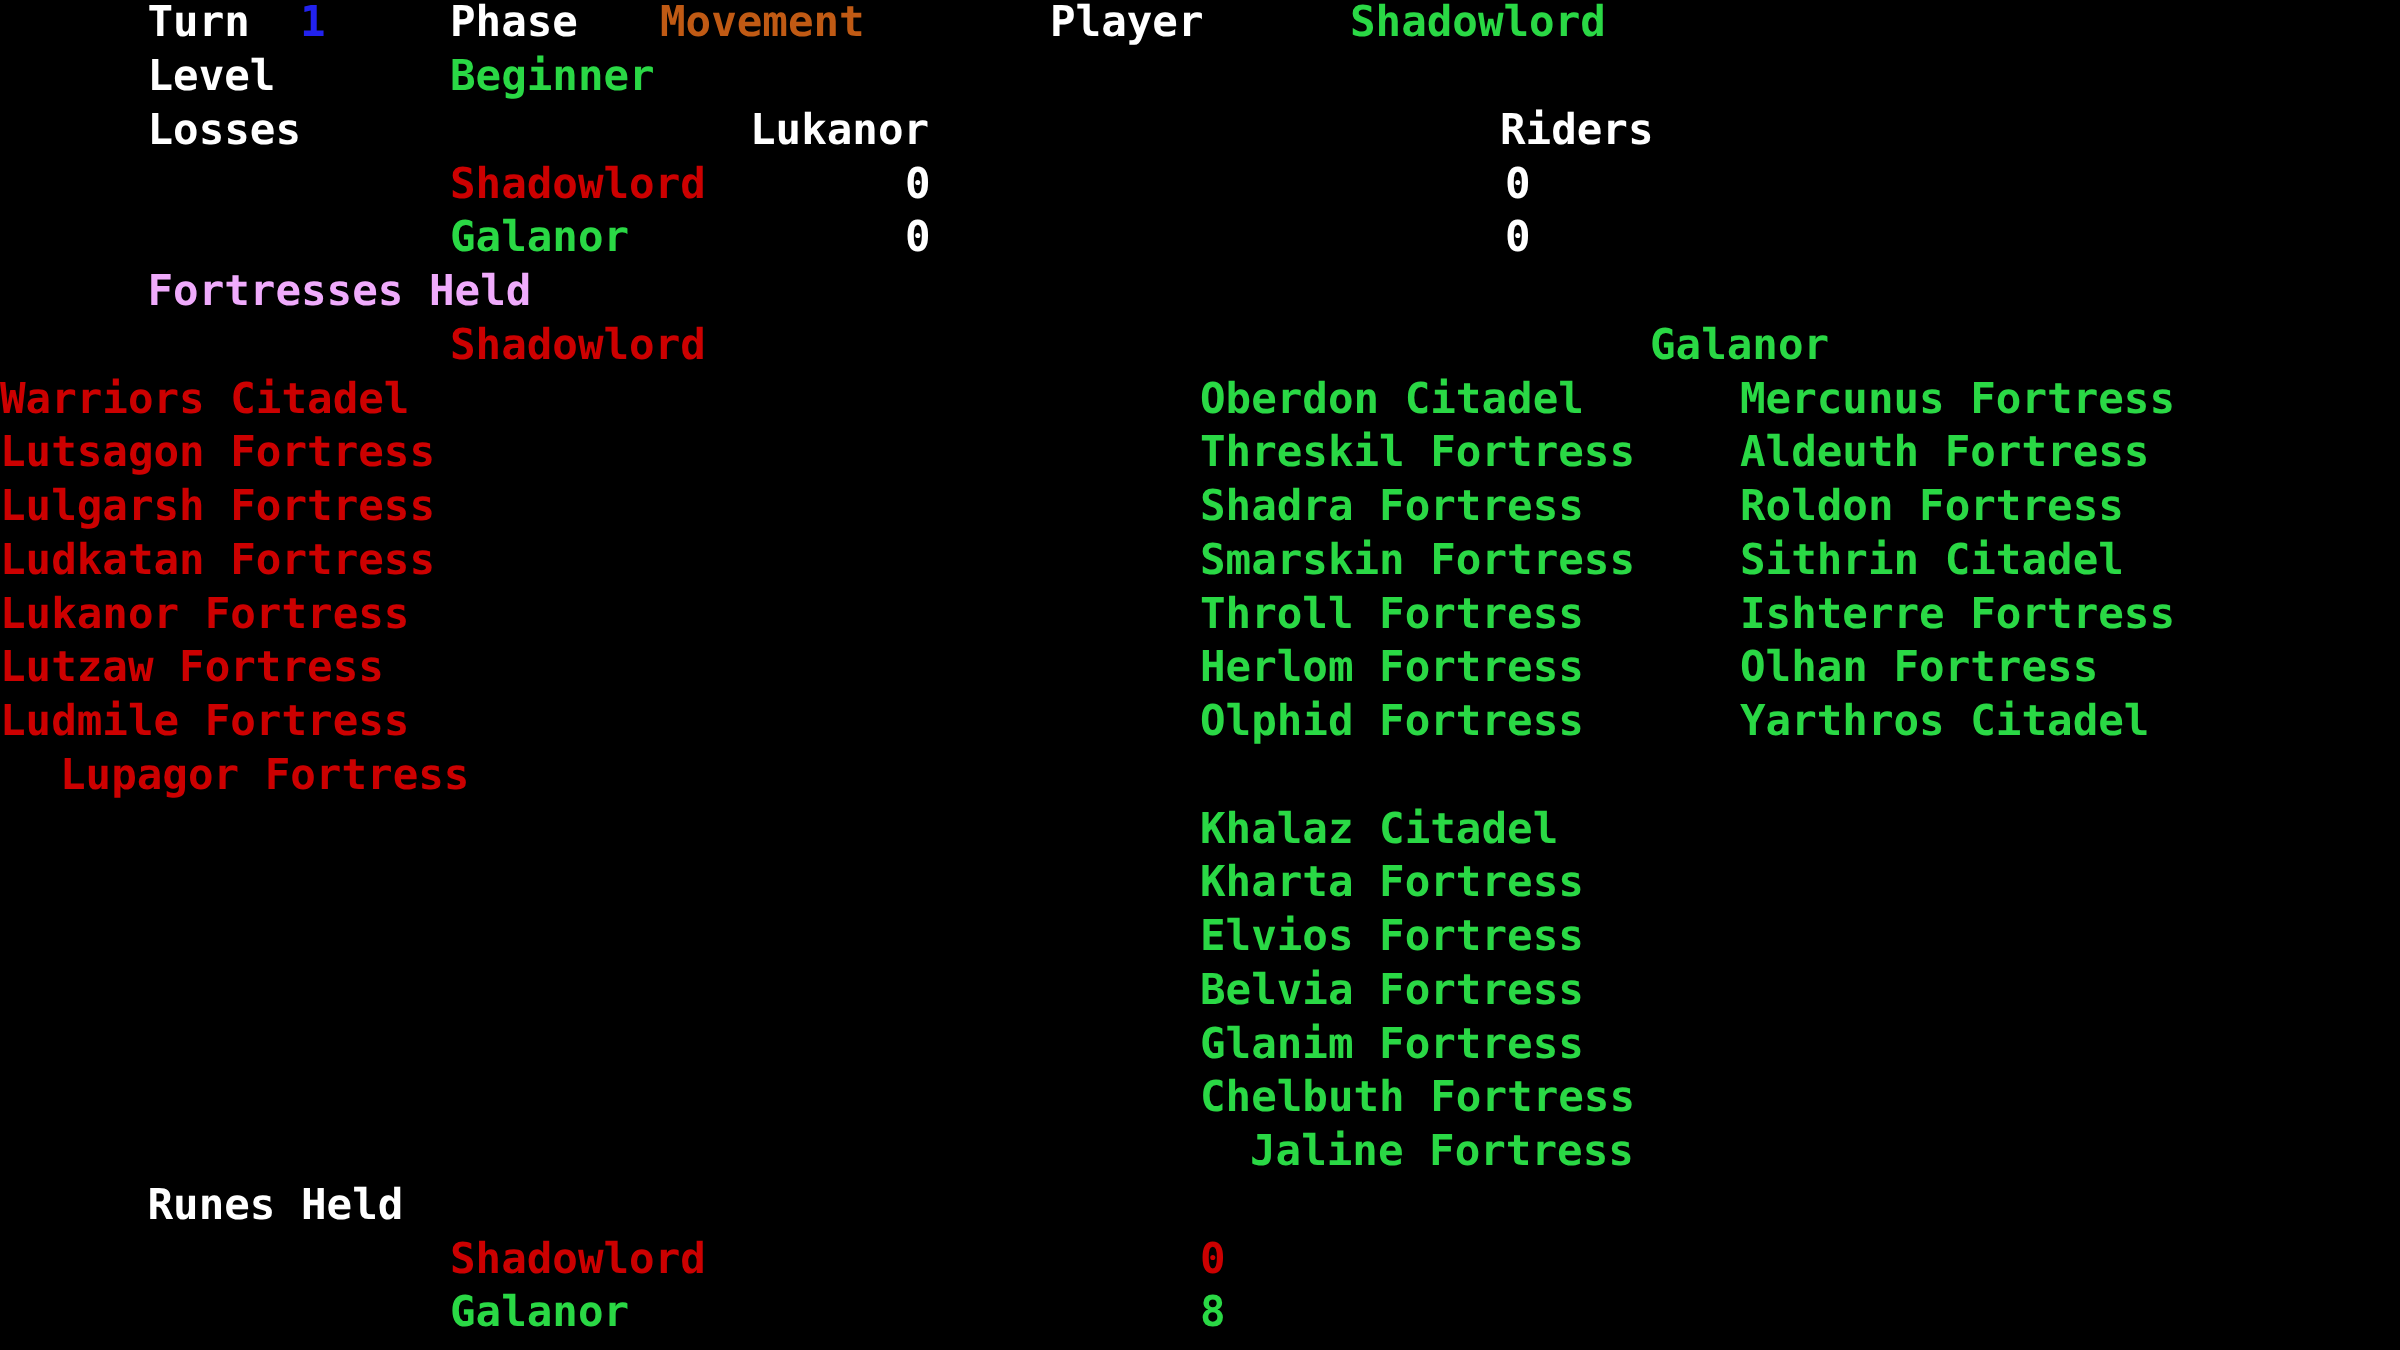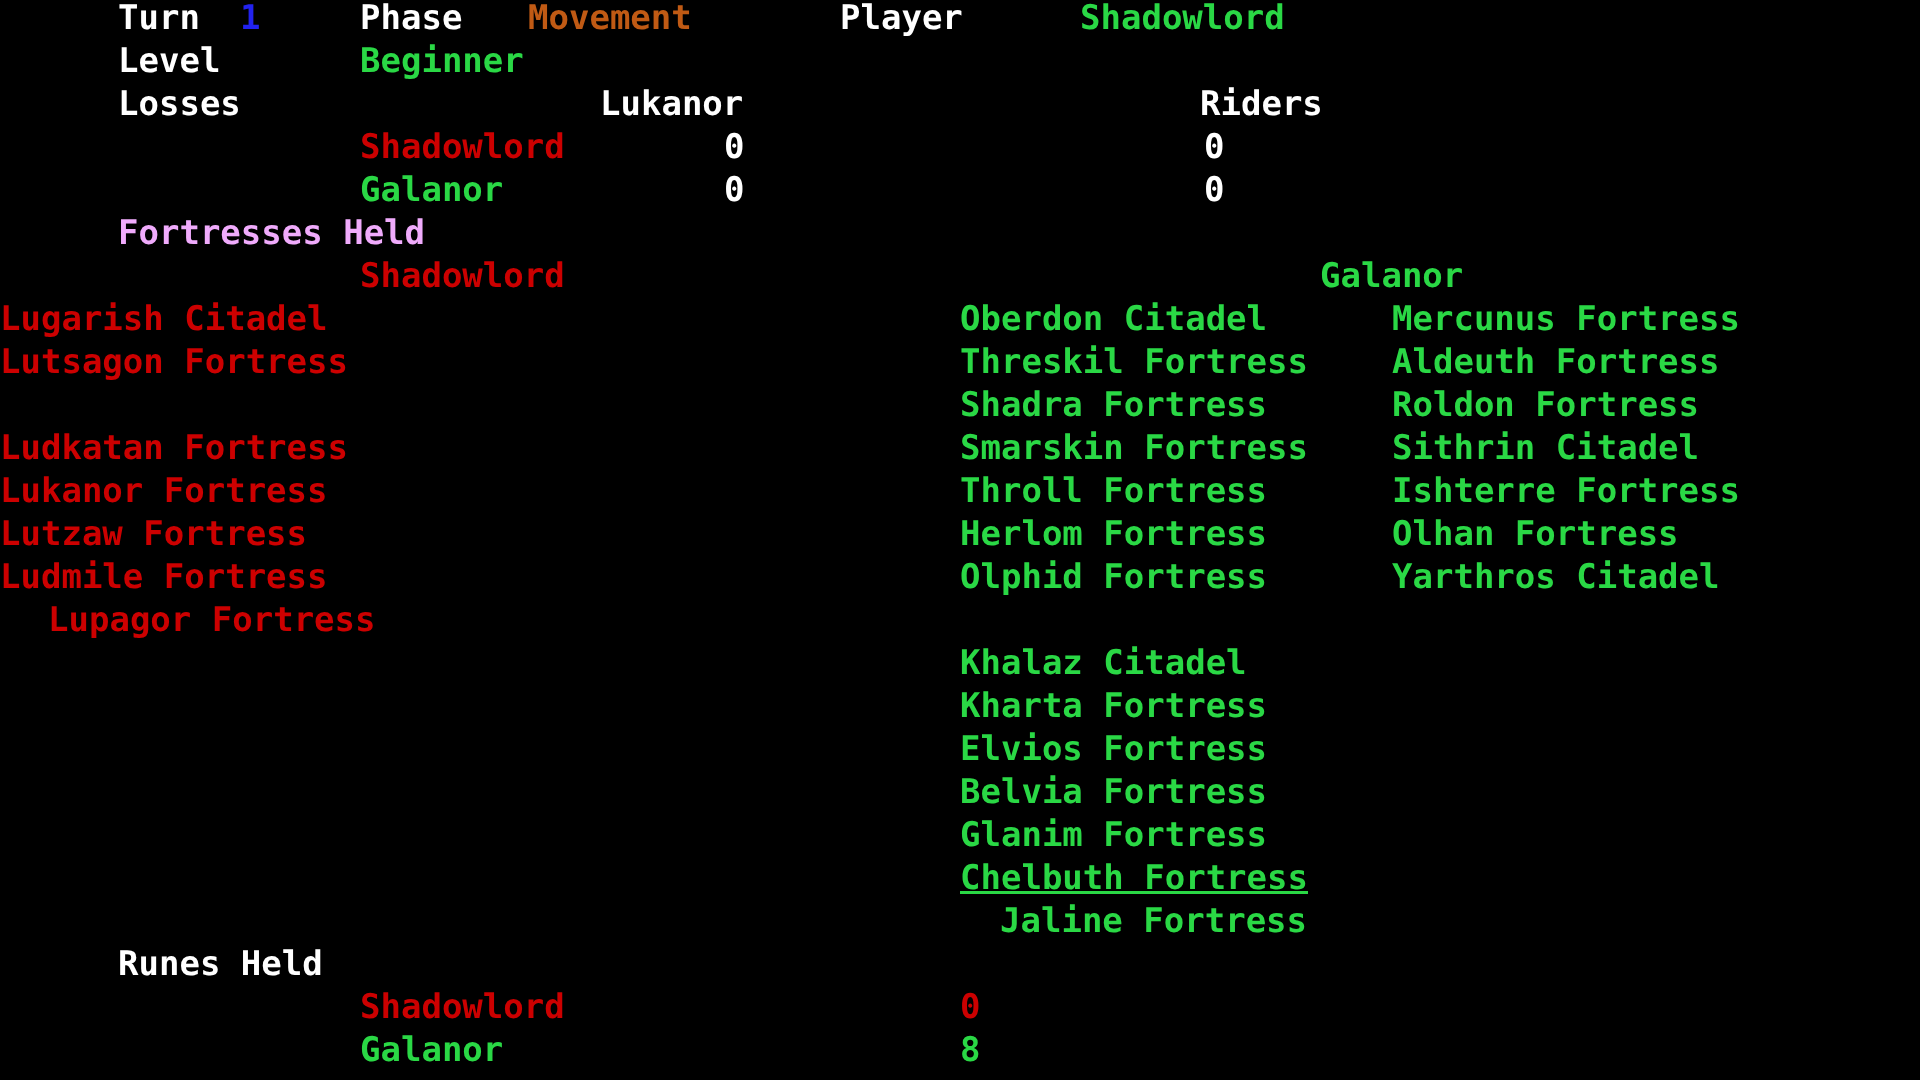--- a/index.html
+++ b/index.html
@@ -65,41 +65,42 @@
 
   <span class="cell c-green" style="left:360px; top:169px;">Galanor</span>
   <span class="cell c-white" style="left:724px; top:169px;">0</span>
   <span class="cell c-white" style="left:1204px; top:169px;">0</span>
 
   <span class="cell c-yellow" style="left:118px; top:212px;">Fortresses Held</span>
 
   <span class="cell c-red" style="left:360px; top:255px;">Shadowlord</span>
   <span class="cell c-green" style="left:1320px; top:255px;">Galanor</span>
 
-  <span class="cell c-red" style="left:0px; top:298px;">Lugarish Citadel</span>
+  <span class="cell c-red" style="left:0px; top:298px;">Warriors Citadel</span>
   <span class="cell c-red" style="left:0px; top:341px;">Lutsagon Fortress</span>
+  <span class="cell c-red" style="left:0px; top:384px;">Lulgarsh Fortress</span>
   <span class="cell c-red" style="left:0px; top:427px;">Ludkatan Fortress</span>
   <span class="cell c-red" style="left:0px; top:470px;">Lukanor Fortress</span>
   <span class="cell c-red" style="left:0px; top:513px;">Lutzaw Fortress</span>
   <span class="cell c-red" style="left:0px; top:556px;">Ludmile Fortress</span>
   <span class="cell c-red" style="left:0px; top:599px;margin-left:48px;">Lupagor Fortress</span>
 
   <span class="cell c-green" style="left:960px; top:298px;">Oberdon Citadel</span>
   <span class="cell c-green" style="left:960px; top:341px;">Threskil Fortress</span>
   <span class="cell c-green" style="left:960px; top:384px;">Shadra Fortress</span>
   <span class="cell c-green" style="left:960px; top:427px;">Smarskin Fortress</span>
   <span class="cell c-green" style="left:960px; top:470px;">Throll Fortress</span>
   <span class="cell c-green" style="left:960px; top:513px;">Herlom Fortress</span>
   <span class="cell c-green" style="left:960px; top:556px;">Olphid Fortress</span>
   <span class="cell c-green" style="left:960px; top:642px;">Khalaz Citadel</span>
   <span class="cell c-green" style="left:960px; top:685px;">Kharta Fortress</span>
   <span class="cell c-green" style="left:960px; top:728px;">Elvios Fortress</span>
   <span class="cell c-green" style="left:960px; top:771px;">Belvia Fortress</span>
   <span class="cell c-green" style="left:960px; top:814px;">Glanim Fortress</span>
-  <span class="cell c-green" style="left:960px; top:857px;text-decoration:underline;">Chelbuth Fortress</span>
+  <span class="cell c-green" style="left:960px; top:857px;">Chelbuth Fortress</span>
   <span class="cell c-green" style="left:1000px; top:900px;">Jaline Fortress</span>
 
   <span class="cell c-green" style="left:1392px; top:298px;">Mercunus Fortress</span>
   <span class="cell c-green" style="left:1392px; top:341px;">Aldeuth Fortress</span>
   <span class="cell c-green" style="left:1392px; top:384px;">Roldon Fortress</span>
   <span class="cell c-green" style="left:1392px; top:427px;">Sithrin Citadel</span>
   <span class="cell c-green" style="left:1392px; top:470px;">Ishterre Fortress</span>
   <span class="cell c-green" style="left:1392px; top:513px;">Olhan Fortress</span>
   <span class="cell c-green" style="left:1392px; top:556px;">Yarthros Citadel</span>
 

